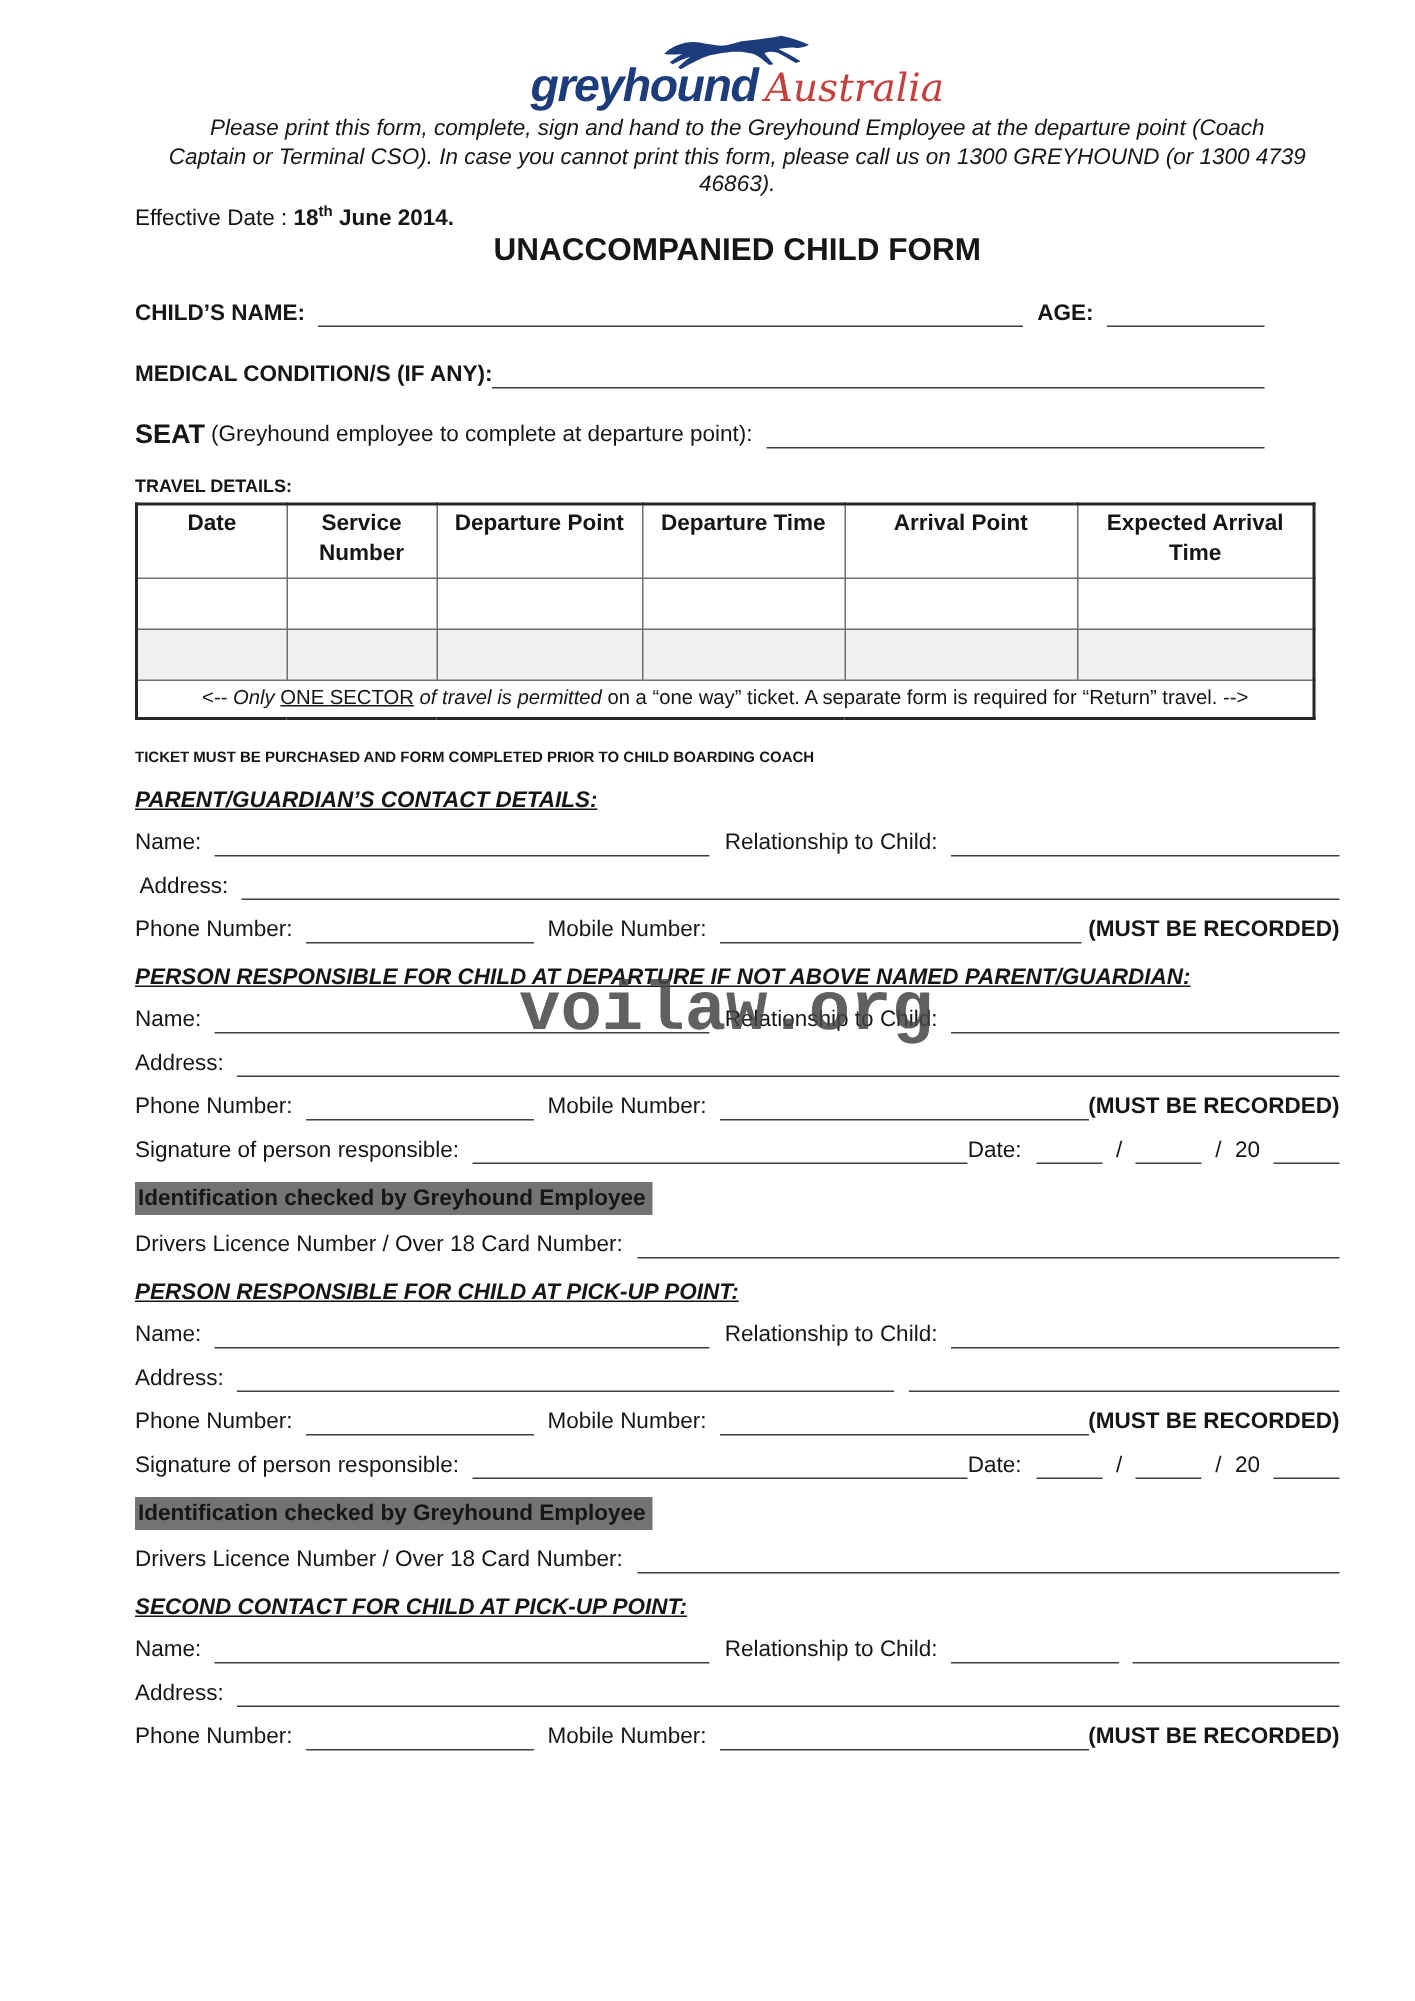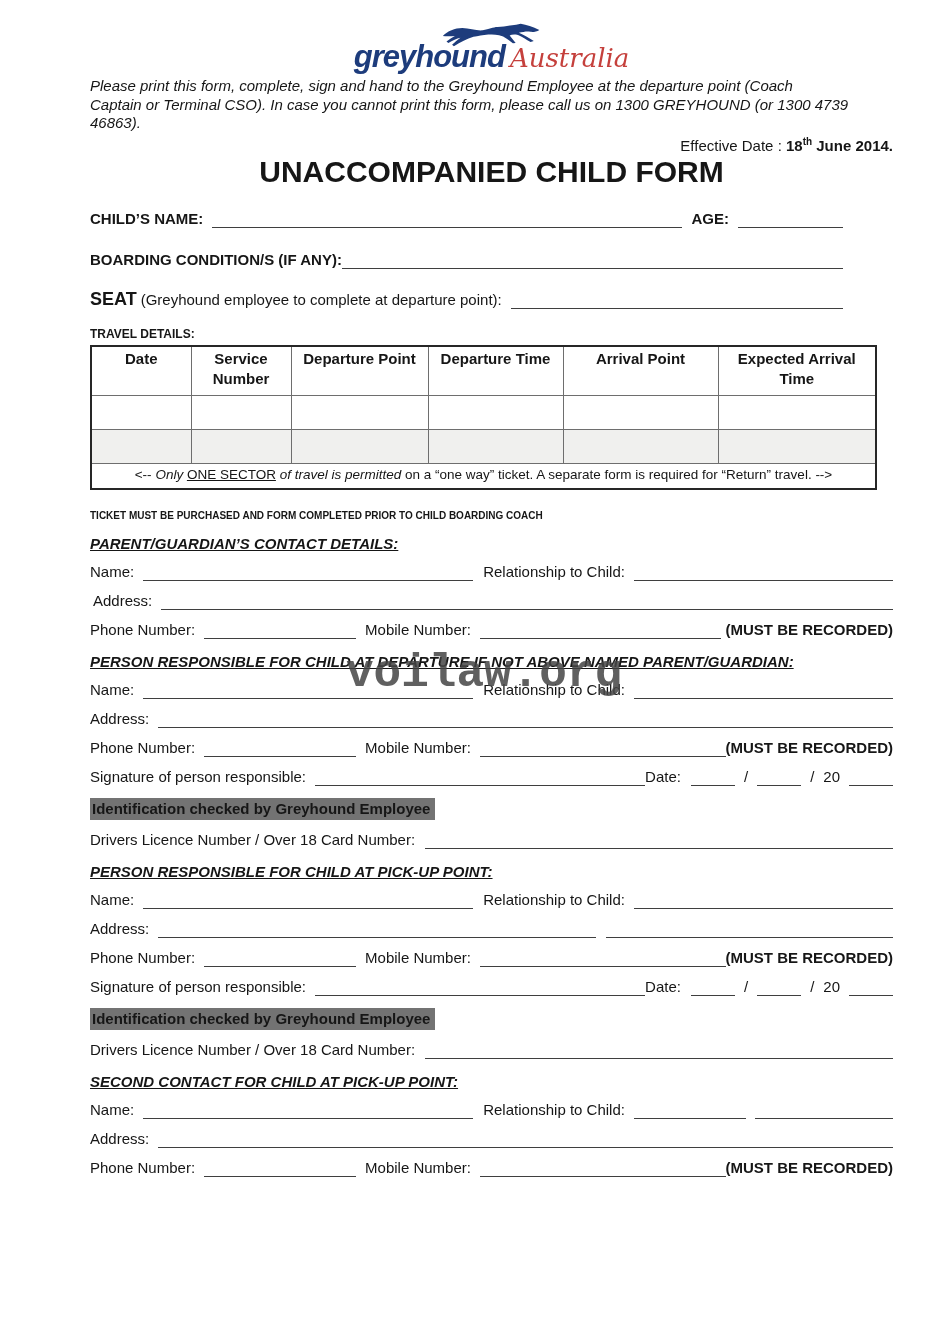--- a/index.html
+++ b/index.html
@@ -12,25 +12,25 @@
   .page { width:943px; height:1334px; padding:22px 50px 40px 90px; position:relative; }
 
   
   .logo { text-align:center; line-height:1; }
   .dog-svg { display:block; width:126px; height:26px; margin:0 auto -7px auto; }
   .brand-word { font-style:italic; font-weight:bold; font-size:31px; letter-spacing:-1px; color:#1d3c7c; }
   .brand-suffix { font-family:"DejaVu Serif", serif; font-style:italic; font-size:26px; color:#c5403c; margin-left:5px; }
 
   
   .intro { margin-top:5px; font-style:italic; font-size:15px; line-height:18.5px; }
-  .intro div { white-space:nowrap; }
-  .effective { margin-top:3px; text-align:right; font-size:15px; }
+  .intro div { white-space:nowrap;text-align:center; }
+  .effective { margin-top:3px; text-align:left; font-size:15px; }
   .effective .b { font-weight:bold; }
   .effective sup { font-size:10px; font-weight:bold; }
-  .main-title { margin-top:1px; text-align:center; font-size:30px; font-weight:800; letter-spacing:0; }
+  .main-title { margin-top:1px; text-align:center; font-size:21px; font-weight:800; letter-spacing:0; }
 
   
   .row { display:flex; align-items:flex-end; margin-top:10px; font-size:15px; line-height:19px; white-space:nowrap; }
   .lbl { flex:0 0 auto; }
   .b { font-weight:bold; }
   .blank { border-bottom:1.5px solid #3f3f3f; height:17px; flex:1 1 auto; min-width:20px; }
   .blank.w105 { flex:0 0 105px; }
   .blank.w150 { flex:0 0 152px; }
   .blank.w42  { flex:0 0 44px; }
   .blank.w110 { flex:0 0 112px; }
@@ -119,21 +119,21 @@
     <span class="lbl b">CHILD’S NAME:</span>
     <span class="gap8"></span>
     <span class="blank"></span>
     <span class="gap10"></span>
     <span class="lbl b">AGE:</span>
     <span class="gap8"></span>
     <span class="blank w105 mr50"></span>
   </div>
 
   <div class="row" style="margin-top:22px;">
-    <span class="lbl b">BOARDING CONDITION/S (IF ANY):</span>
+    <span class="lbl b">MEDICAL CONDITION/S (IF ANY):</span>
     <span class="blank mr50"></span>
   </div>
 
   <div class="row" style="margin-top:21px;">
     <span class="seat-word">SEAT</span>
     <span class="seat-hint">(Greyhound employee to complete at departure point):</span>
     <span class="gap8"></span>
     <span class="blank mr50"></span>
   </div>
 

